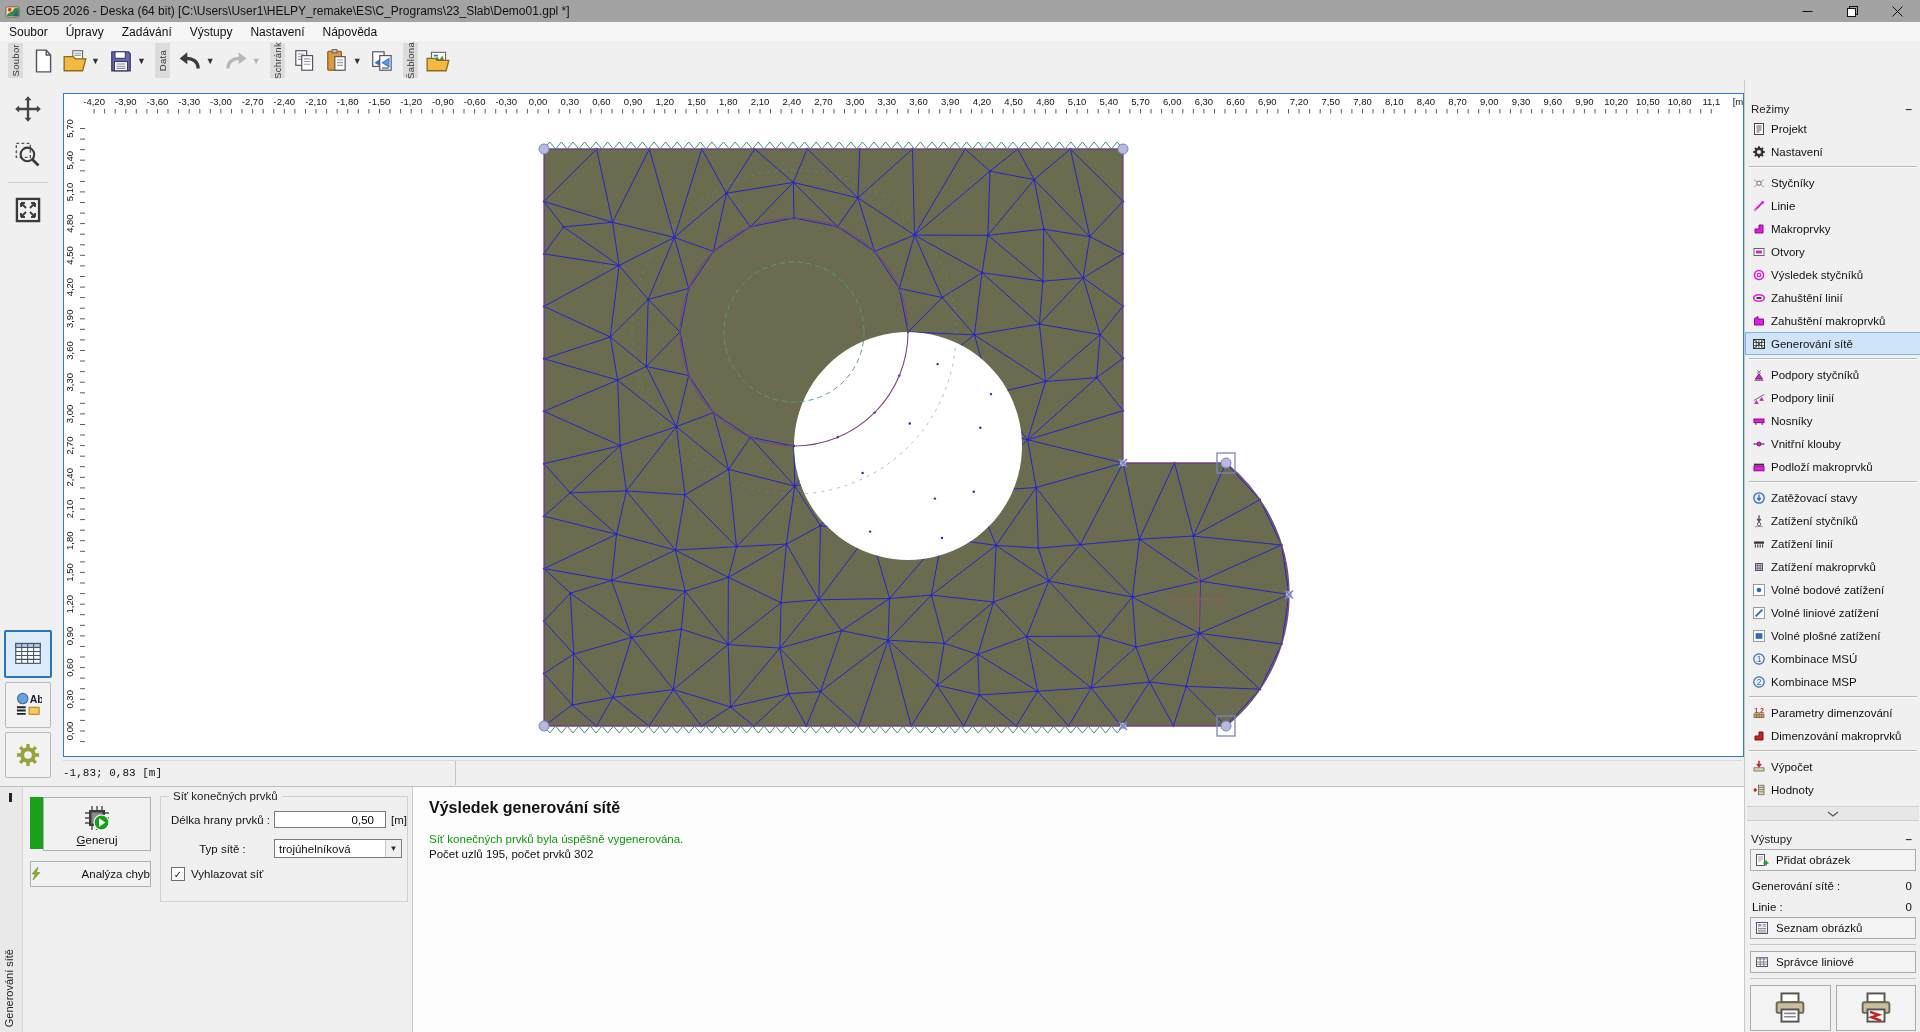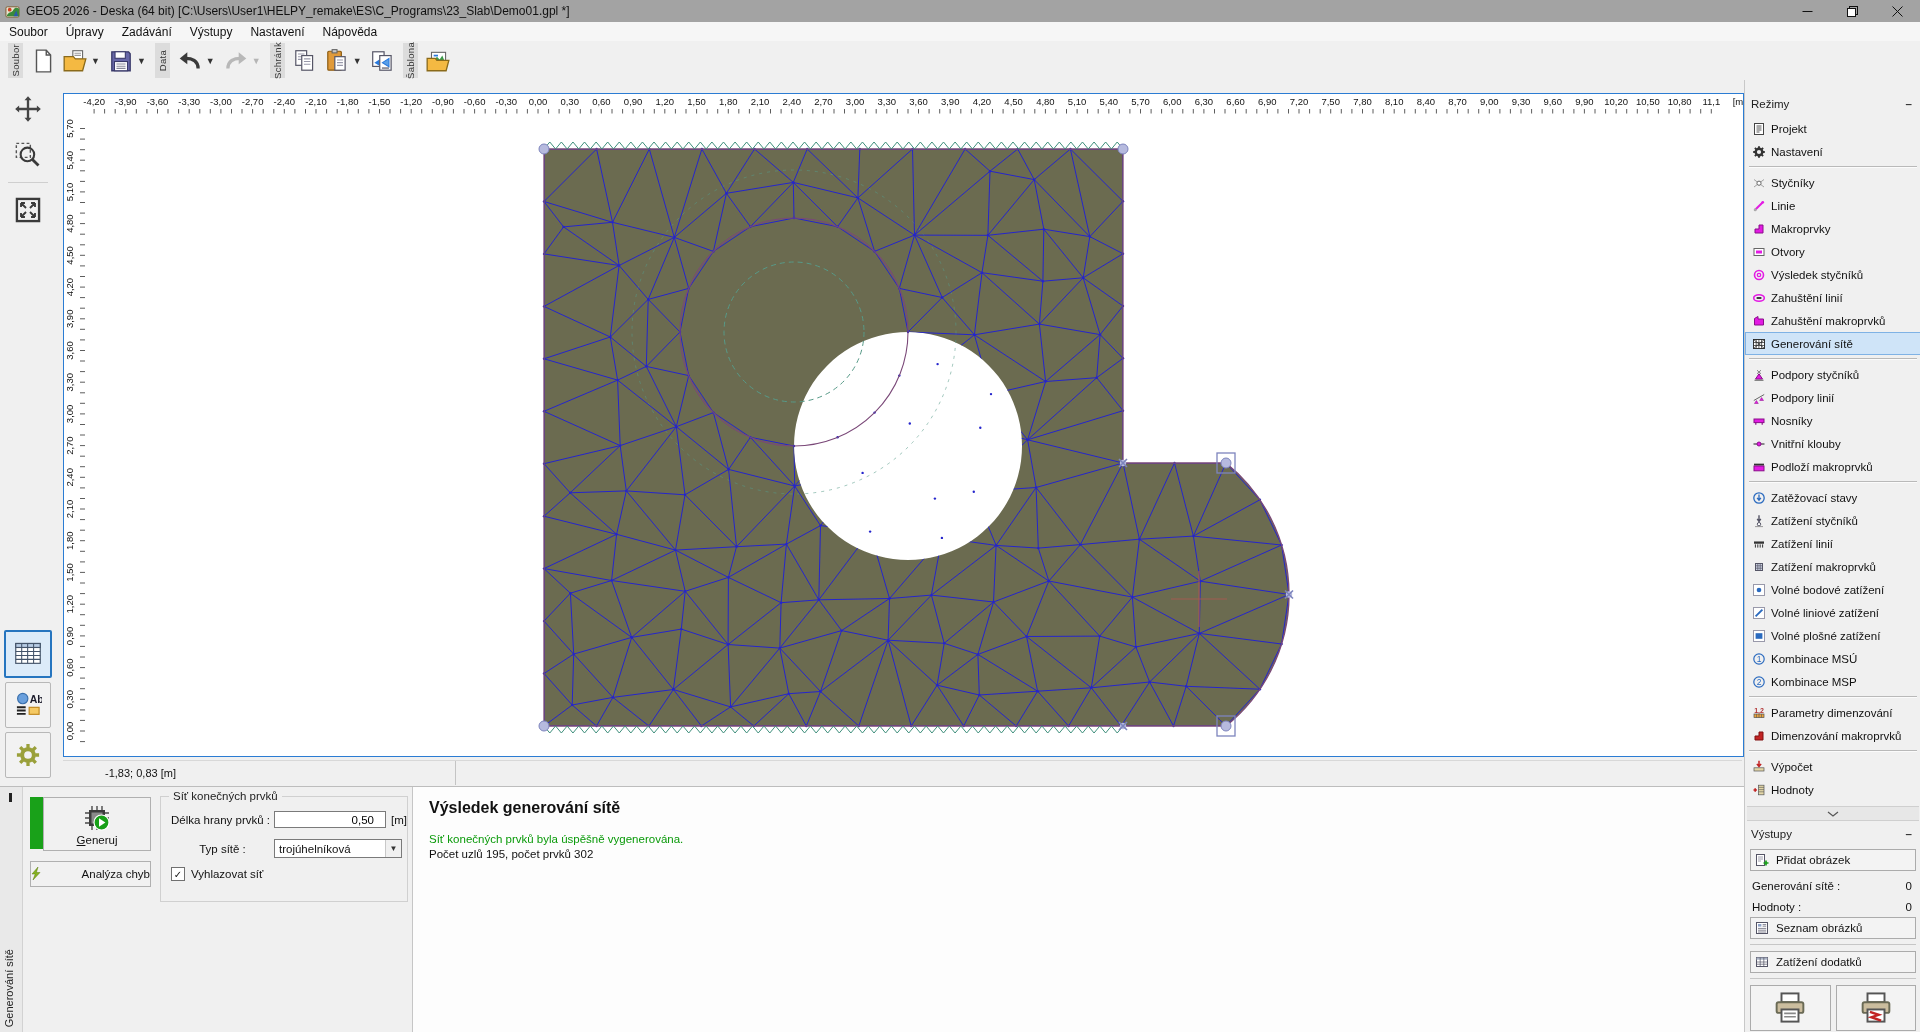--- a/index.html
+++ b/index.html
@@ -34,25 +34,25 @@
   .ltbtn.selected{border:2px solid #2675bf;background:#dcebf9;}
   .ltsep{width:40px;height:1px;background:#cfcfcf;margin:4px 0;}
   .ltspacer{flex:1;}
   
   #canvas-region{position:absolute;left:56px;top:80px;width:1688px;height:706px;background:#f0f0f0;}
   #canvas-frame{position:absolute;left:7px;top:13px;width:1679px;height:662px;background:#ffffff;
                 border:1px solid #2b7cd3;box-sizing:content-box;}
   #statusbar{position:absolute;left:7px;top:680px;width:1679px;height:24px;background:#f0f0f0;
              border-top:1px solid #d8d8d8;display:flex;align-items:center;font-size:11px;}
   #statusbar .cell1{width:392px;height:100%;border-right:1px solid #c4c4c4;display:flex;align-items:center;}
-  #statusbar .coords{width:155px;text-align:center;}
+  #statusbar .coords{width:155px;text-align:left;font-family:Liberation Mono, monospace;}
   
   #right-panel{position:absolute;left:1744px;top:80px;width:176px;height:952px;background:#f0f0f0;
                border-left:1px solid #c8c8c8;}
-  .phead{height:17px;display:flex;align-items:flex-start;padding:0 6px;color:#222;font-size:11.5px;gap:37px;}
+  .phead{height:17px;display:flex;align-items:flex-end;padding:0 6px;color:#222;font-size:11.5px;gap:37px;}
   .phead .dash{margin-left:auto;font-weight:bold;color:#333;padding-right:3px;}
   #modes-list{padding:2px 0 0 0;}
   .mode-item{height:21px;display:flex;align-items:center;padding-left:5px;border:1px solid transparent;}
   .mode-item .micon{width:16px;height:14px;display:flex;align-items:center;justify-content:center;margin-right:4px;flex:none;}
   .mode-item .mlabel{font-size:11.5px;color:#111;white-space:nowrap;}
   .mode-item.selected{background:#cfe4f8;border:1px solid #7fb2e5;}
   .mode-sep{height:1px;background:#b9b9b9;border-bottom:1px solid #fbfbfb;margin:3px 4px;}
   #modes-expander{margin:5px 2px 0 2px;height:13px;background:#e7e7e7;border-top:1px solid #cfcfcf;
                   border-bottom:1px solid #cfcfcf;display:flex;align-items:center;justify-content:center;}
   #outputs{padding:4px 5px 0 5px;}
@@ -1056,21 +1056,21 @@
               <path d="M8.5 10h5M11 7.5v5" stroke="#18a018" stroke-width="1.7"></path>
             </svg>
           </span>
           <span>Přidat obrázek</span>
         </div>
         <div class="counter">
           <span class="clabel">Generování sítě :</span>
           <span class="cval">0</span>
         </div>
         <div class="counter">
-          <span class="clabel">Hodnoty :</span>
+          <span class="clabel">Linie :</span>
           <span class="cval">0</span>
         </div>
         <div class="outbtn">
           <span class="oicon">
             <svg width="14" height="14" viewBox="0 0 14 14">
               <rect x="1.5" y="1.5" width="11" height="11" fill="#fff" stroke="#556"></rect>
               <rect x="3" y="3" width="3.4" height="2.6" fill="#8fa3c8"></rect>
               <path d="M7.6 3.6h3.6M7.6 5.2h3.6M3 7.4h8.2M3 9.2h8.2M3 11h8.2" stroke="#667" stroke-width="0.8"></path>
             </svg>
           </span>
@@ -1078,21 +1078,21 @@
         </div>
         <div class="outsep"></div>
         <div class="outbtn">
           <span class="oicon">
             <svg width="14" height="14" viewBox="0 0 14 14">
               <rect x="1.5" y="2.5" width="11" height="9" fill="#fff" stroke="#556"></rect>
               <rect x="1.5" y="2.5" width="11" height="2.2" fill="#a9b2c4"></rect>
               <path d="M1.5 7h11M1.5 9.2h11M5.2 2.5v9M8.8 2.5v9" stroke="#556" stroke-width="0.7"></path>
             </svg>
           </span>
-          <span>Zatížení dodatků</span>
+          <span>Správce liniové</span>
         </div>
         <div class="outsep"></div>
         <div class="printrow">
           <div class="printbtn">
             <svg width="34" height="34" viewBox="0 0 14 14">
               <rect x="3.5" y="1" width="7" height="3.6" fill="#fff" stroke="#555" stroke-width="0.8"></rect>
               <rect x="1.5" y="4.6" width="11" height="4.4" rx="0.8" fill="#cbbd9e" stroke="#6a6a55" stroke-width="0.8"></rect>
               <rect x="3.5" y="7.6" width="7" height="5" fill="#fff" stroke="#555" stroke-width="0.8"></rect>
               <path d="M4.6 9.2h4.8M4.6 10.6h4.8" stroke="#888" stroke-width="0.7"></path>
             </svg>

